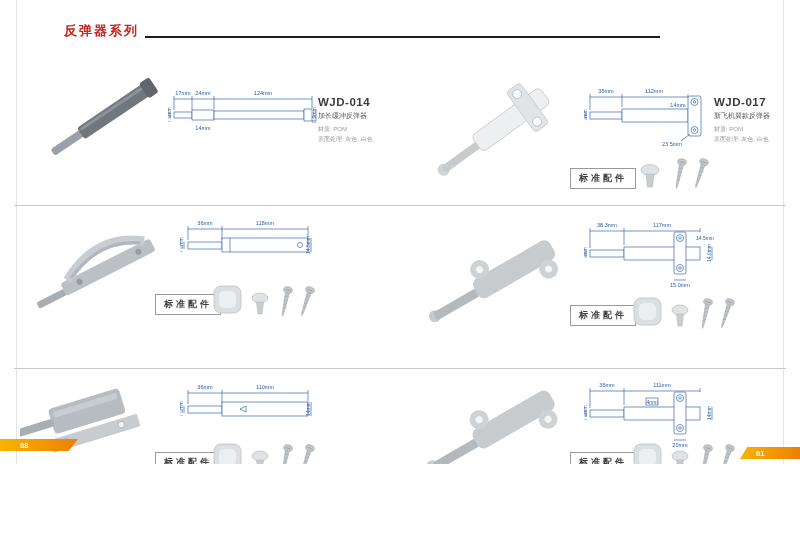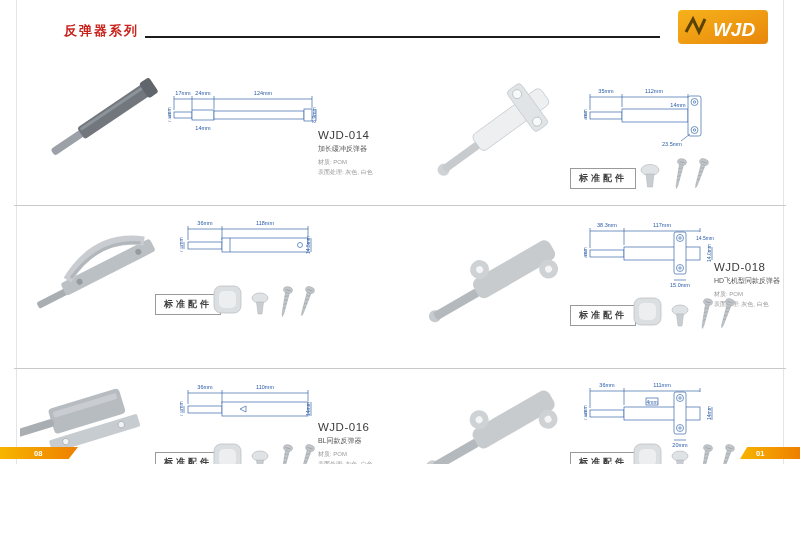--- a/index.html
+++ b/index.html
@@ -4,52 +4,39 @@
 <style>
   * { margin:0; padding:0; box-sizing:border-box; }
   html,body { background:#ffffff; }
   body { font-family:"Liberation Sans","DejaVu Sans",sans-serif; }
   .page { position:relative; width:800px; height:464px; background:#fff; overflow:hidden; }
   .abs { position:absolute; }
   .title { color:#c8231c; font-size:13px; font-weight:bold; letter-spacing:2px; }
   .hline { background:#1c1c1c; }
   .sep { position:absolute; left:14px; right:14px; height:1px; background:#c9c9c9; }
   .edge { position:absolute; top:0; bottom:0; width:1px; background:#e4e4e4; }
-  .code { font-size:11.5px; font-weight:normal; color:#3c3c3c; letter-spacing:0.5px;margin-top:33px; }
+  .code { font-size:11.5px; font-weight:bold; color:#3c3c3c; letter-spacing:0.5px; }
   .pname { font-size:7px; color:#555; margin-top:3px; }
   .meta { font-size:6px; color:#9a9a9a; margin-top:3px; line-height:1.7; }
   .acc-label { display:inline-block; border:1px solid #9a9a9a; background:#fff; color:#3f3f3f;
                font-size:9px; font-weight:bold; padding:3px 8px; letter-spacing:3px; white-space:nowrap;text-align:center; }
   .pagebar { position:absolute; height:12px; color:#fff; font-size:7.5px; font-weight:bold;
              display:flex; align-items:center; background:linear-gradient(90deg,#f7b500,#ee7f00); }
   svg text { font-family:"Liberation Sans","DejaVu Sans",sans-serif; }
 </style>
 </head>
 <body>
 
 <div class="page">
 
   <div class="edge" style="left:16px"></div>
   <div class="edge" style="right:16px"></div>
 
   <div class="abs title" style="left:64px;top:22px">反弹器系列</div>
   <div class="abs hline" style="left:145px;top:36px;width:515px;height:1.5px"></div>
-  <div class="abs" style="left:676px;top:8px;width:94px;height:38px">
-    <svg width="94" height="38" viewBox="0 0 94 38">
-      <defs>
-        <linearGradient id="lg" x1="0" y1="0" x2="1" y2="1">
-          <stop offset="0" stop-color="#f6b21b"></stop>
-            <stop offset="1" stop-color="#e8860a"></stop>
-        </linearGradient>
-      </defs>
-      <rect x="2" y="2" width="90" height="34" rx="4" fill="url(#lg)"></rect>
-      <polyline points="10,24 17,11 23,24 29,11" fill="none" stroke="#5b4200" stroke-width="3"></polyline>
-      <text x="58" y="28" font-size="19" font-weight="bold" font-style="italic" fill="#ffffff" text-anchor="middle">WJD</text>
-    </svg>
-  </div>
 
   <div class="sep" style="top:205px"></div>
   <div class="sep" style="top:368px"></div>
   <div class="sep" style="top:518px"></div>
 
   <svg class="abs" style="left:34px;top:58px" width="140" height="120" viewBox="0 0 140 120">
     <g transform="rotate(-34 70 60)">
       <rect x="8" y="56" width="36" height="8" rx="3" fill="#9ba1a6"></rect>
       <rect x="42" y="53" width="80" height="14" rx="3" fill="#71777d"></rect>
       <rect x="44" y="55" width="76" height="3" rx="1.5" fill="#8d939a"></rect>
@@ -115,20 +102,28 @@
       <line x1="97" y1="57" x2="106" y2="50"></line>
     </g>
     <g fill="#2b5ca8" font-size="5.5" text-anchor="middle">
       <text x="22" y="9">35mm</text>
       <text x="70" y="9">112mm</text>
       <text x="3" y="31" font-size="5" transform="rotate(-90 3 31)">7mm</text>
       <text x="94" y="23">14mm</text>
       <text x="88" y="62">23.5mm</text>
     </g>
   </svg>
+  <div class="abs" style="left:714px;top:96px;width:82px">
+    <div class="code">WJD-017</div>
+    <div class="pname">新飞机翼款反弹器</div>
+    <div class="meta">
+      <div>材质: POM</div>
+      <div>表面处理: 灰色, 白色</div>
+    </div>
+  </div>
   <span class="abs acc-label" style="left:570px;top:168px">标准配件</span>
   <svg class="abs" style="left:636px;top:150px" width="85" height="48" viewBox="0 0 85 48">
     <g>
       <ellipse cx="14" cy="20" rx="9" ry="5.5" fill="#e0e3e5" stroke="#b7bbbe" stroke-width="0.7"></ellipse>
       <path d="M10 24 L18 24 L16.5 37 L11.5 37 Z" fill="#c9cdd1" stroke="#aeb2b6" stroke-width="0.5"></path>
     </g>
     <g transform="translate(46,12) rotate(12)" fill="#c2c6ca" stroke="#9fa5aa" stroke-width="0.5">
       <ellipse cx="0" cy="0" rx="4.5" ry="3.2"></ellipse>
       <line x1="-2.6" y1="0.2" x2="2.6" y2="0.2" stroke-width="0.9"></line>
       <path d="M-2 3 L2 3 L0.8 24 L0 27 L-0.8 24 Z"></path>
@@ -226,28 +221,20 @@
     </g>
     <g fill="#2b5ca8" font-size="5.5" text-anchor="middle">
       <text x="23" y="9">38.3mm</text>
       <text x="78" y="9">117mm</text>
       <text x="121" y="22" font-size="5">14.5mm</text>
       <text x="3" y="35" font-size="5" transform="rotate(-90 3 35)">7mm</text>
       <text x="127" y="35" font-size="5" transform="rotate(-90 127 35)">14.0mm</text>
       <text x="96" y="69">15.0mm</text>
     </g>
   </svg>
-  <div class="abs" style="left:714px;top:228px;width:82px">
-    <div class="code">WJD-018</div>
-    <div class="pname">HD飞机型同款反弹器</div>
-    <div class="meta">
-      <div>材质: POM</div>
-      <div>表面处理: 灰色, 白色</div>
-    </div>
-  </div>
   <span class="abs acc-label" style="left:570px;top:305px">标准配件</span>
   <svg class="abs" style="left:632px;top:290px" width="115" height="48" viewBox="0 0 115 48">
     <g>
       <rect x="2" y="8" width="27" height="27" rx="7" fill="#dcdfe2" stroke="#bcc0c3" stroke-width="0.8"></rect>
       <rect x="7" y="13" width="17" height="17" rx="5" fill="#eceef0"></rect>
     </g>
     <g>
       <ellipse cx="48" cy="20" rx="8" ry="5" fill="#e0e3e5" stroke="#b7bbbe" stroke-width="0.7"></ellipse>
       <path d="M44.5 24 L51.5 24 L50 36 L46 36 Z" fill="#c9cdd1" stroke="#aeb2b6" stroke-width="0.5"></path>
     </g>
@@ -287,28 +274,20 @@
       <line x1="4" y1="26" x2="4" y2="33"></line>
       <line x1="131" y1="22" x2="131" y2="36"></line>
     </g>
     <g fill="#2b5ca8" font-size="5.5" text-anchor="middle">
       <text x="25" y="9">36mm</text>
       <text x="85" y="9">110mm</text>
       <text x="3" y="29" font-size="5" transform="rotate(-90 3 29)">7.0mm</text>
       <text x="130" y="29" font-size="5" transform="rotate(-90 130 29)">14mm</text>
     </g>
   </svg>
-  <div class="abs" style="left:318px;top:388px;width:82px">
-    <div class="code">WJD-016</div>
-    <div class="pname">BL同款反弹器</div>
-    <div class="meta">
-      <div>材质: POM</div>
-      <div>表面处理: 灰色, 白色</div>
-    </div>
-  </div>
   <span class="abs acc-label" style="left:155px;top:452px">标准配件</span>
   <svg class="abs" style="left:212px;top:436px" width="115" height="48" viewBox="0 0 115 48">
     <g>
       <rect x="2" y="8" width="27" height="27" rx="7" fill="#dcdfe2" stroke="#bcc0c3" stroke-width="0.8"></rect>
       <rect x="7" y="13" width="17" height="17" rx="5" fill="#eceef0"></rect>
     </g>
     <g>
       <ellipse cx="48" cy="20" rx="8" ry="5" fill="#e0e3e5" stroke="#b7bbbe" stroke-width="0.7"></ellipse>
       <path d="M44.5 24 L51.5 24 L50 36 L46 36 Z" fill="#c9cdd1" stroke="#aeb2b6" stroke-width="0.5"></path>
     </g>
@@ -381,20 +360,20 @@
       <path d="M-1.8 7 L1.8 5.6 M-1.6 11 L1.6 9.6 M-1.4 15 L1.4 13.6 M-1.2 19 L1.2 17.6" fill="none" stroke-width="0.7"></path>
     </g>
     <g transform="translate(98,12) rotate(18)" fill="#c2c6ca" stroke="#9fa5aa" stroke-width="0.5">
       <ellipse cx="0" cy="0" rx="4.5" ry="3.2"></ellipse>
       <line x1="-2.6" y1="0.2" x2="2.6" y2="0.2" stroke-width="0.9"></line>
       <path d="M-2 3 L2 3 L0.8 24 L0 27 L-0.8 24 Z"></path>
       <path d="M-1.8 7 L1.8 5.6 M-1.6 11 L1.6 9.6 M-1.4 15 L1.4 13.6 M-1.2 19 L1.2 17.6" fill="none" stroke-width="0.7"></path>
     </g>
   </svg>
 
-  <div class="pagebar" style="left:0;bottom:5px;width:78px;clip-path:polygon(0 0,100% 0,88% 100%,0 100%);padding-left:34px;">
+  <div class="pagebar" style="left:0;bottom:13px;width:78px;clip-path:polygon(0 0,100% 0,88% 100%,0 100%);padding-left:20px;">
       <span>08</span>
     </div>
   <div class="pagebar" style="right:0;bottom:5px;width:60px;clip-path:polygon(12% 0,100% 0,100% 100%,0 100%);padding-left:16px;">
       <span>01</span>
     </div>
 
 </div>
 
 </body></html>

